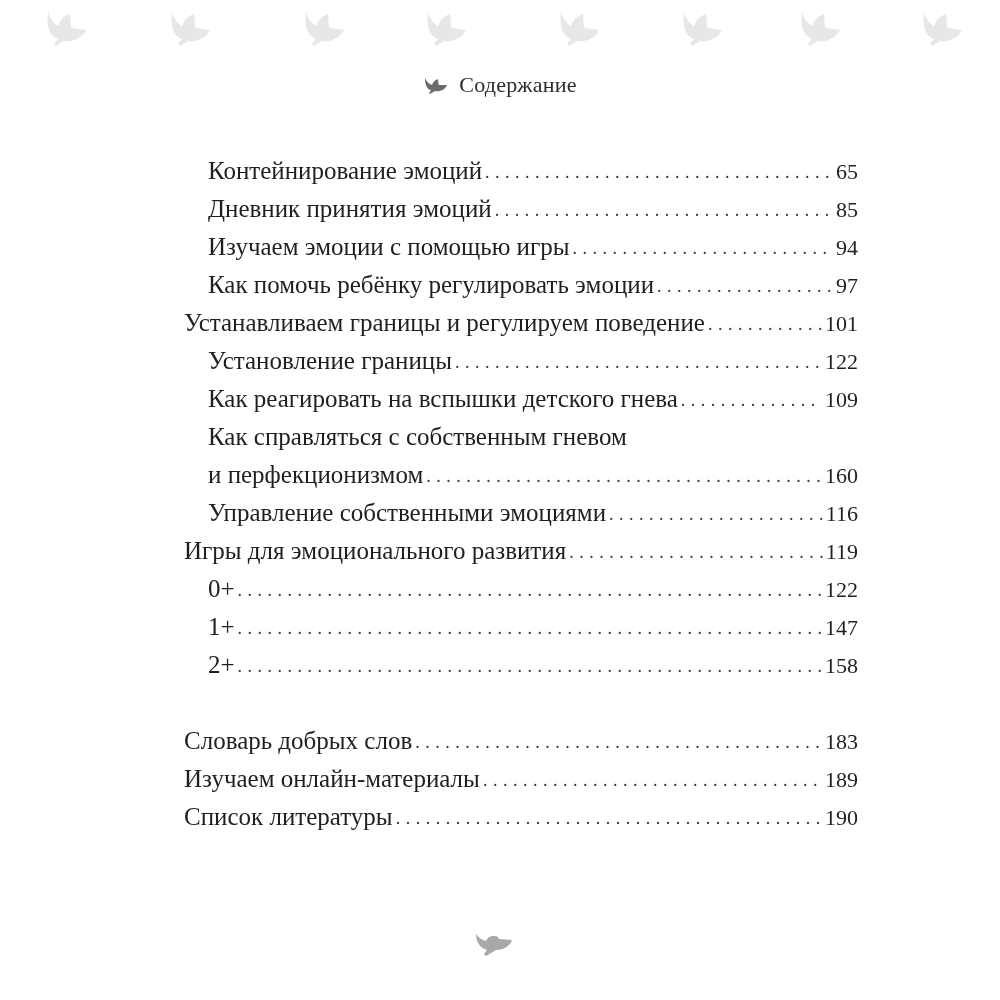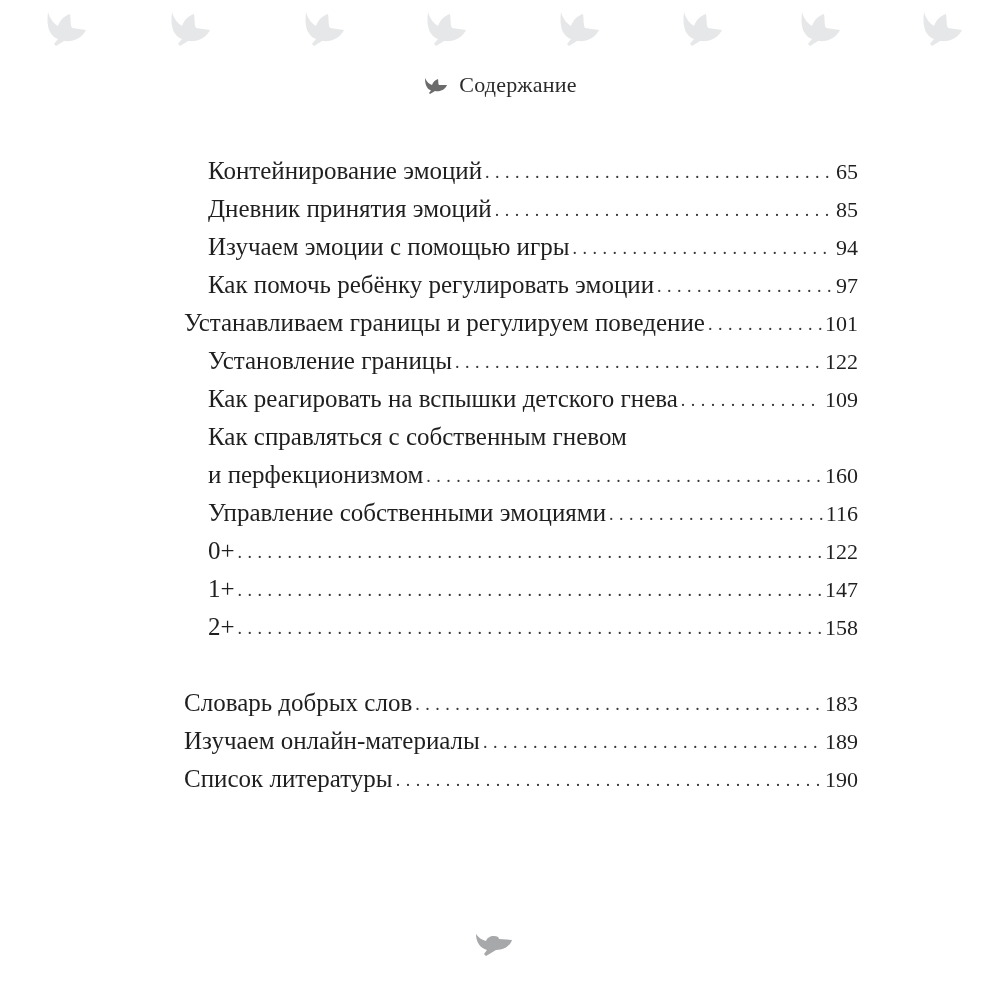--- a/index.html
+++ b/index.html
@@ -215,20 +215,25 @@
     <span class="leader"></span>
     <span class="page">160</span>
   </div>
 
   <div class="toc-row level-2">
     <span class="title">Управление собственными эмоциями</span>
     <span class="leader"></span>
     <span class="page">116</span>
   </div>
 
+  <div class="toc-row level-1">
+    <span class="title">Игры для эмоционального развития</span>
+    <span class="leader"></span>
+    <span class="page">119</span>
+  </div>
 
   <div class="toc-row level-2">
     <span class="title">0+</span>
     <span class="leader"></span>
     <span class="page">122</span>
   </div>
 
   <div class="toc-row level-2">
     <span class="title">1+</span>
     <span class="leader"></span>

